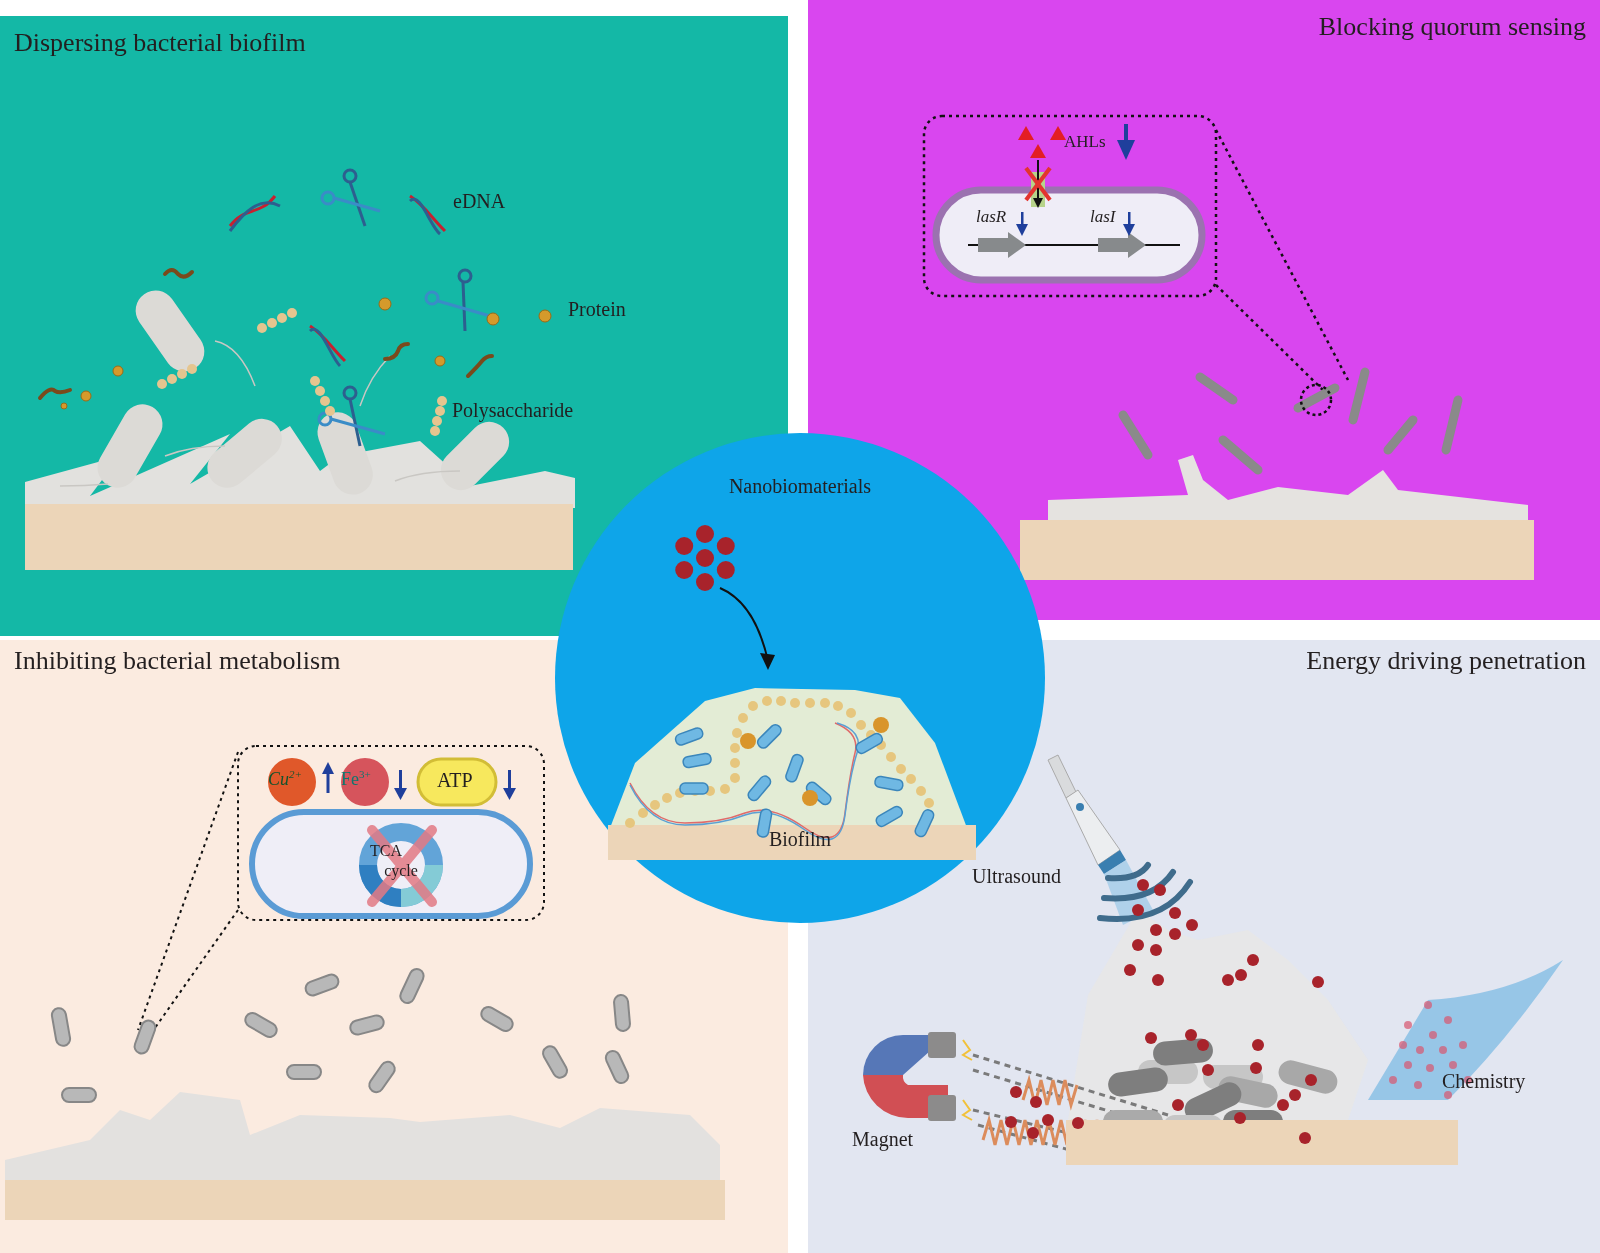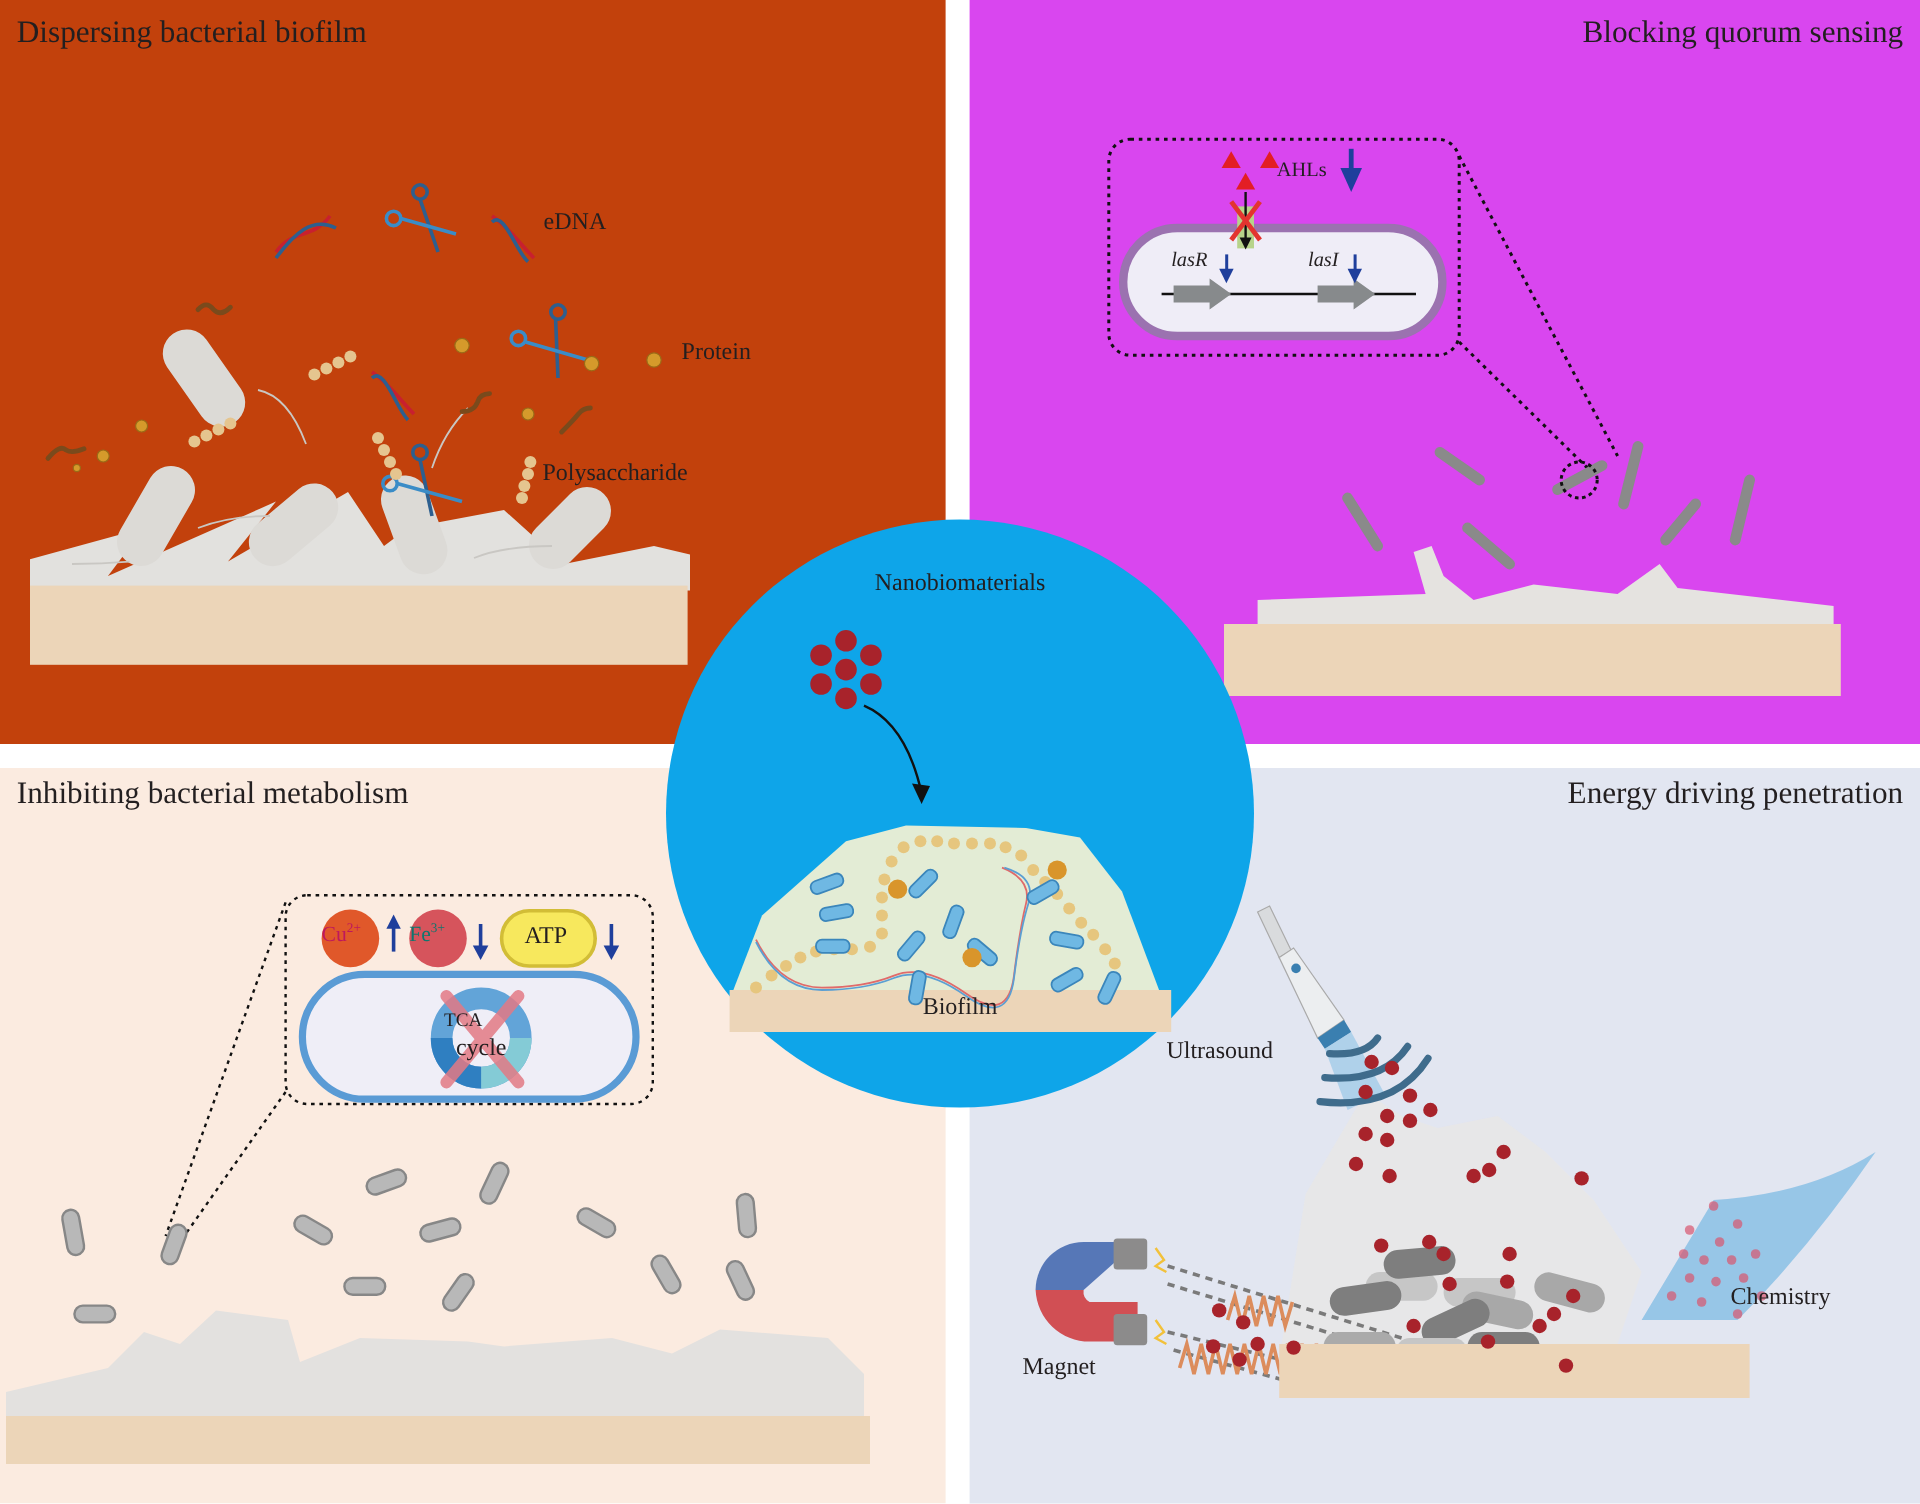--- a/index.html
+++ b/index.html
@@ -1,19 +1,19 @@
 <!DOCTYPE html>
 <html><head>
 <meta charset="utf-8">
 <style>
   html, body { margin: 0; padding: 0; background: #ffffff; }
   body { width: 1600px; height: 1253px; position: relative; overflow: hidden;
          font-family: "Liberation Serif", "DejaVu Serif", serif; color: #231f20; }
   .panel { position: absolute; overflow: hidden; }
-  #p-tl { left: 0; top: 0; width: 788px; height: 620px; background: #c2410c; }
+  #p-tl { left: 0; top: 16px; width: 788px; height: 620px; background: #14b8a6; }
   #p-tr { left: 808px; top: 0; width: 792px; height: 620px; background: #d946ef; }
   #p-bl { left: 0; top: 640px; width: 788px; height: 613px; background: #fbebe0; }
   #p-br { left: 808px; top: 640px; width: 792px; height: 748px; background: #e2e6f1; }
   .title { position: absolute; font-size: 26px; white-space: nowrap; }
   .lbl { position: absolute; font-size: 20px; white-space: nowrap; }
   svg { position: absolute; left: 0; top: 0; overflow: visible; }
   #center { position: absolute; left: 555px; top: 433px; width: 490px; height: 490px;
             border-radius: 50%; background: #0ea5e9; }
 </style>
 </head>
@@ -214,25 +214,25 @@
       <rect x="244" y="378" width="34" height="14" rx="7" transform="rotate(30 261 385)"></rect>
       <rect x="350" y="378" width="34" height="14" rx="7" transform="rotate(-15 367 385)"></rect>
       <rect x="287" y="425" width="34" height="14" rx="7"></rect>
       <rect x="375" y="420" width="14" height="34" rx="7" transform="rotate(35 382 437)"></rect>
       <rect x="480" y="372" width="34" height="14" rx="7" transform="rotate(30 497 379)"></rect>
       <rect x="615" y="355" width="14" height="36" rx="7" transform="rotate(-5 622 373)"></rect>
       <rect x="548" y="405" width="14" height="34" rx="7" transform="rotate(-30 555 422)"></rect>
       <rect x="610" y="410" width="14" height="34" rx="7" transform="rotate(-25 617 427)"></rect>
     </g>
   </svg>
-  <div class="lbl" style="left:268px; top:128px; font-size:18px; color:#be185d;"><span>Cu</span><sup style="font-size:11px;">2+</sup></div>
+  <div class="lbl" style="left:268px; top:128px; font-size:18px; color:#14532d;font-style:italic;"><span>Cu</span><sup style="font-size:11px;">2+</sup></div>
   <div class="lbl" style="left:341px; top:128px; font-size:18px; color:#0f766e;"><span>Fe</span><sup style="font-size:11px;">3+</sup></div>
   <div class="lbl" style="left:437px; top:129px; font-size:20px;">ATP</div>
   <div class="lbl" style="left:366px; top:202px; font-size:16px; text-align:center; width:40px;">TCA</div>
-  <div class="lbl" style="left:378px; top:222px; font-size:20px; text-align:center; width:46px;">cycle</div>
+  <div class="lbl" style="left:378px; top:222px; font-size:16px; text-align:center; width:46px;">cycle</div>
 </div>
 
 <div class="panel" id="p-br">
   <div class="title" style="right:14px; top:6px;">Energy driving penetration</div>
   <svg width="792" height="613">
     <path d="M280,355 L330,270 L360,290 L390,300 L440,290 L480,320 L520,360 L540,390 L560,420 L540,480 L260,480 Z" fill="#e8e7e6" opacity="0.8"></path>
 
     <g>
       <polygon points="240,120 250,115 268,152 258,158" fill="#d9dbdd" stroke="#aaa"></polygon>
       <polygon points="258,158 270,150 312,210 290,225" fill="#eceef0" stroke="#aaa"></polygon>

